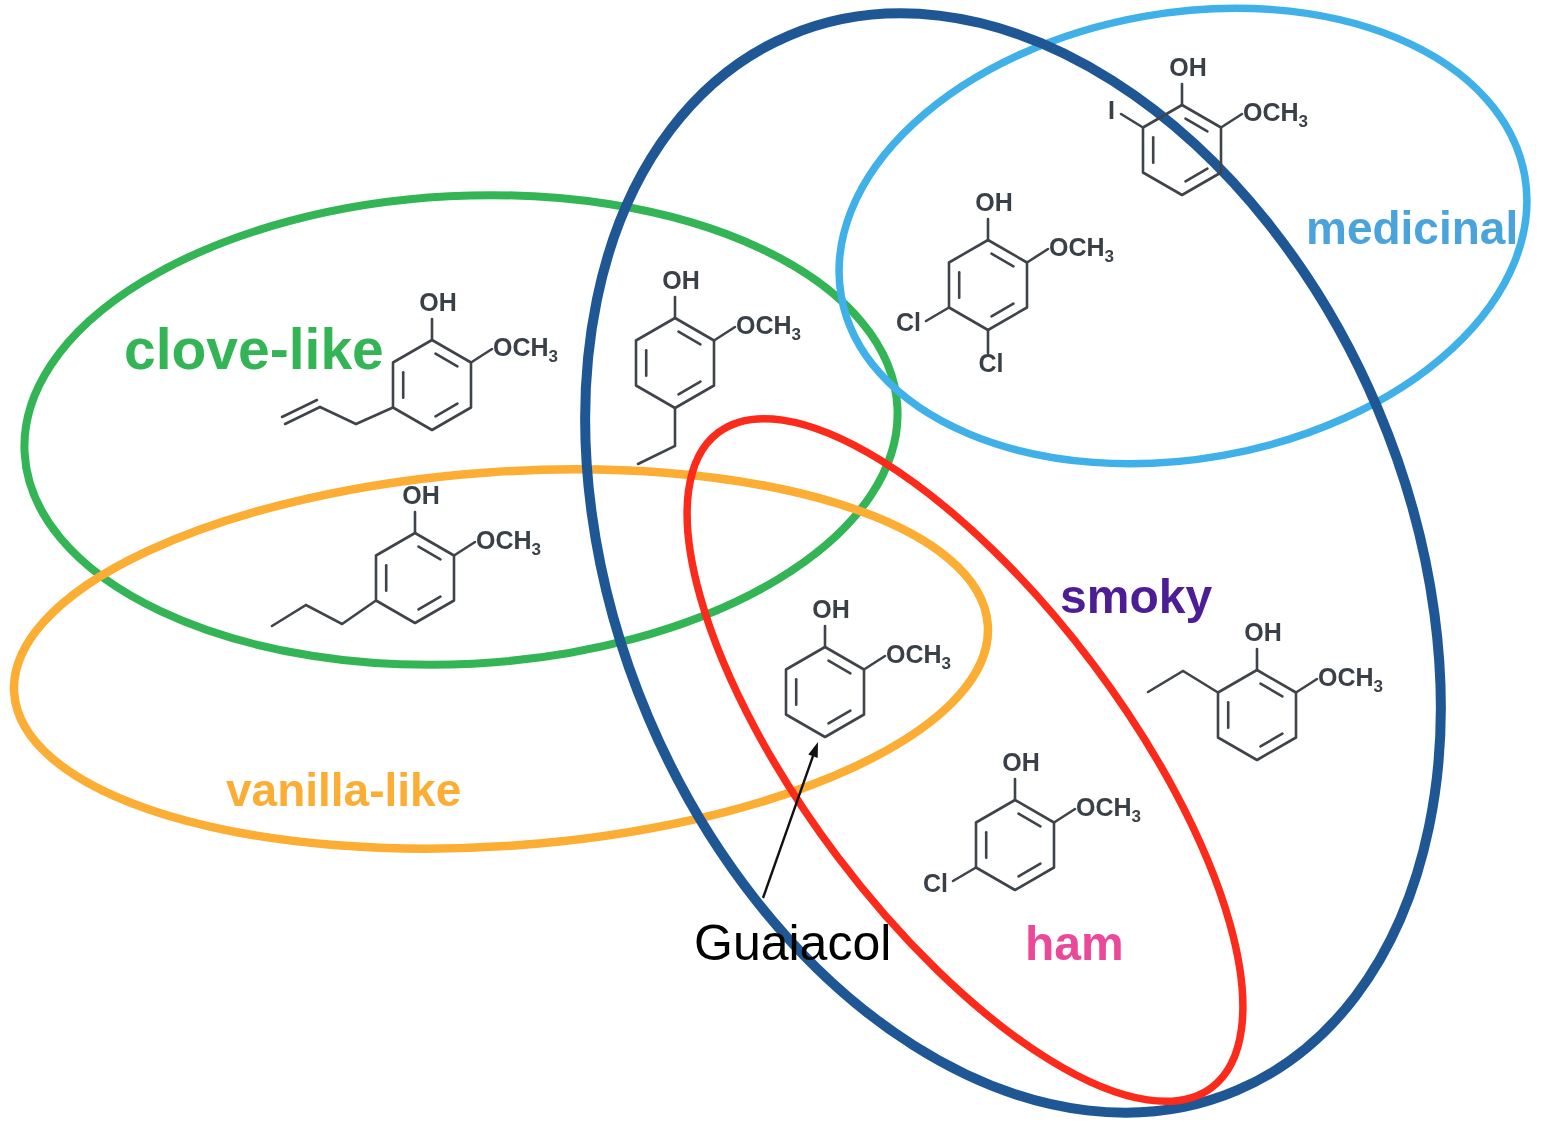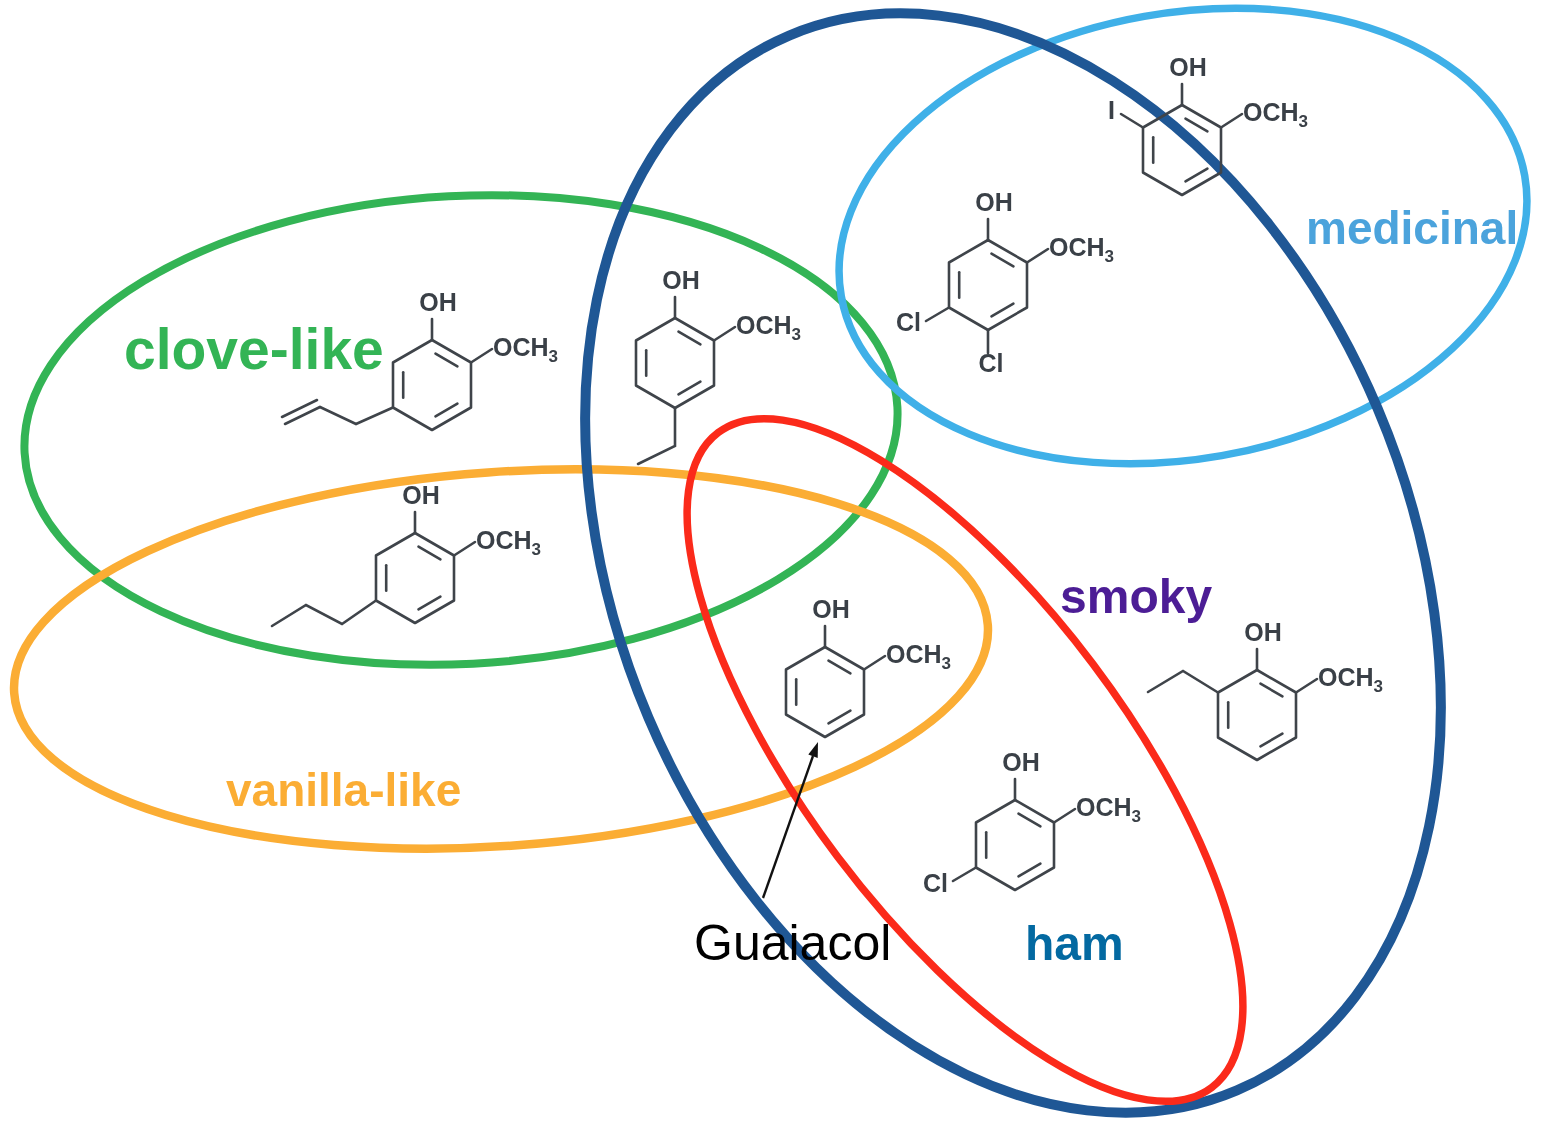--- a/index.html
+++ b/index.html
@@ -161,16 +161,16 @@
     <g>
       <line class="arrow-line" x1="763" y1="898" x2="813" y2="756"></line>
       <polygon class="arrow-head" points="818,742 817.7,757.9 808.3,754.5"></polygon>
     </g>
   </svg>
 
   <div class="cat-label lbl-clove" style="color: rgb(51, 180, 85);">clove-like</div>
   <div class="cat-label lbl-vanilla" style="color: rgb(251, 173, 52);">vanilla-like</div>
   <div class="cat-label lbl-medicinal" style="color: rgb(75, 163, 220);">medicinal</div>
   <div class="cat-label lbl-smoky" style="color: #4c1d95;">smoky</div>
-  <div class="cat-label lbl-ham" style="color: #0369a1;">ham</div>
+  <div class="cat-label lbl-ham" style="color: #ec4899;">ham</div>
 
   <div class="guaiacol-label">Guaiacol</div>
 </div>
 
 </body></html>

